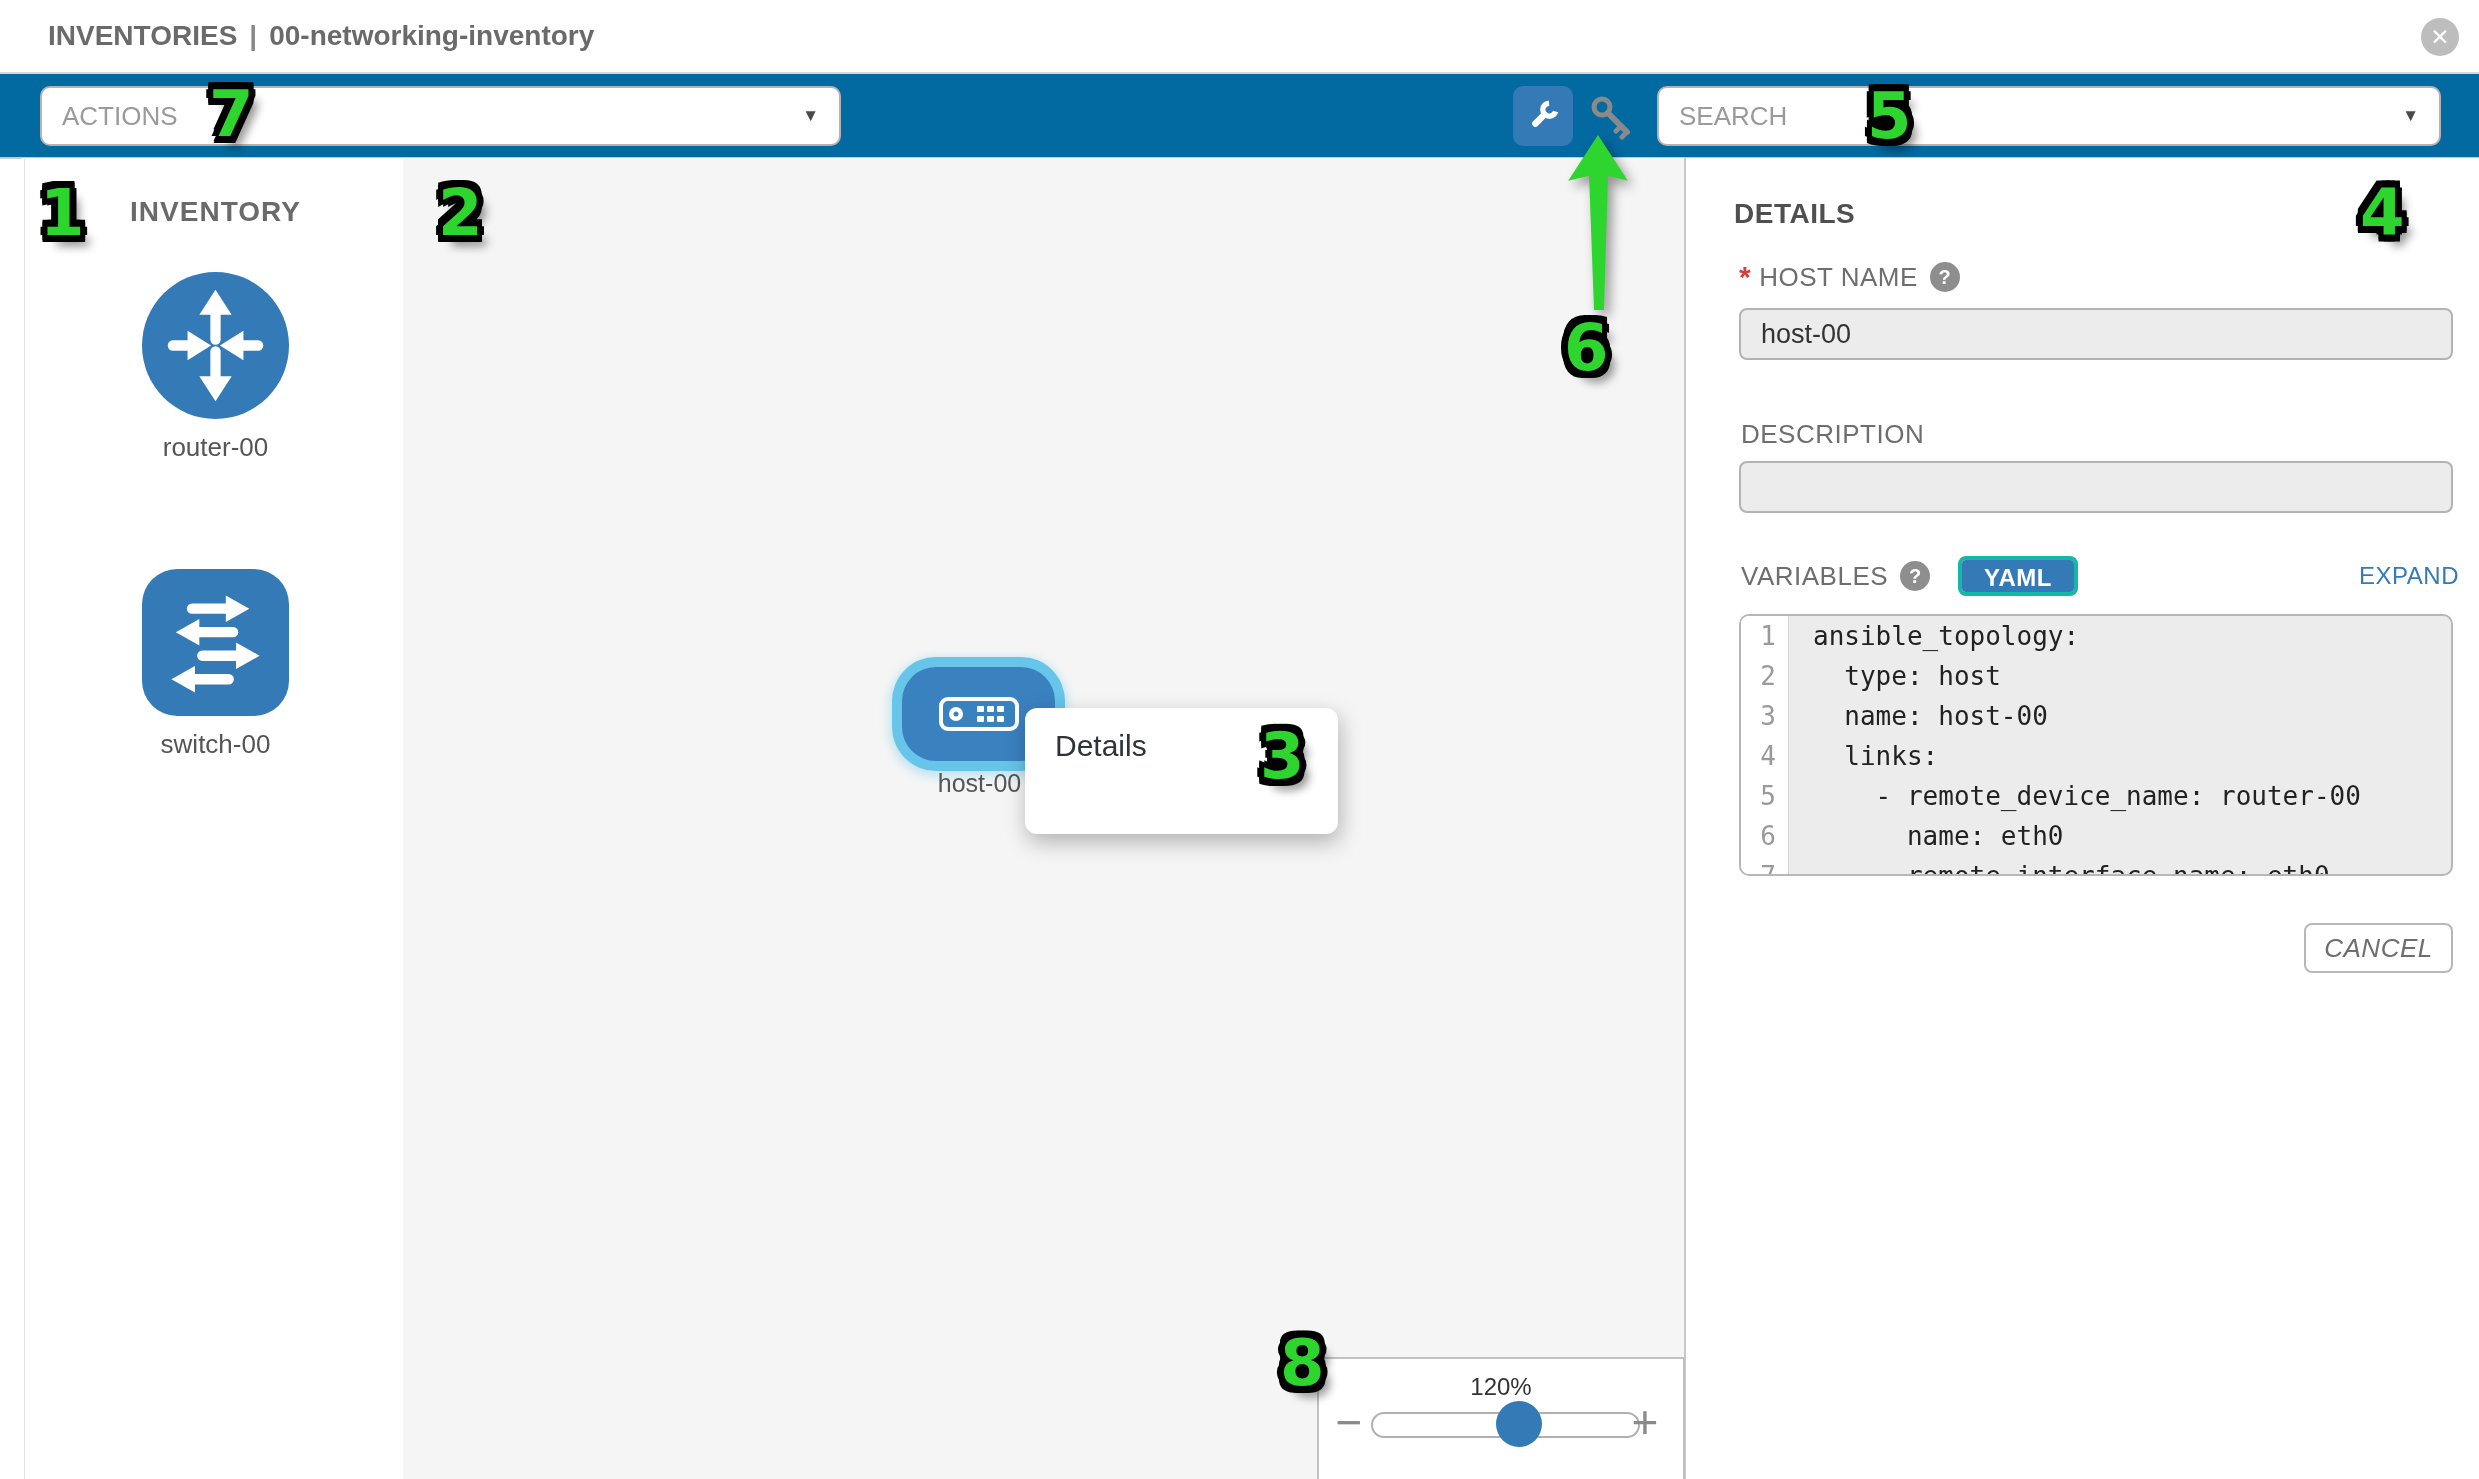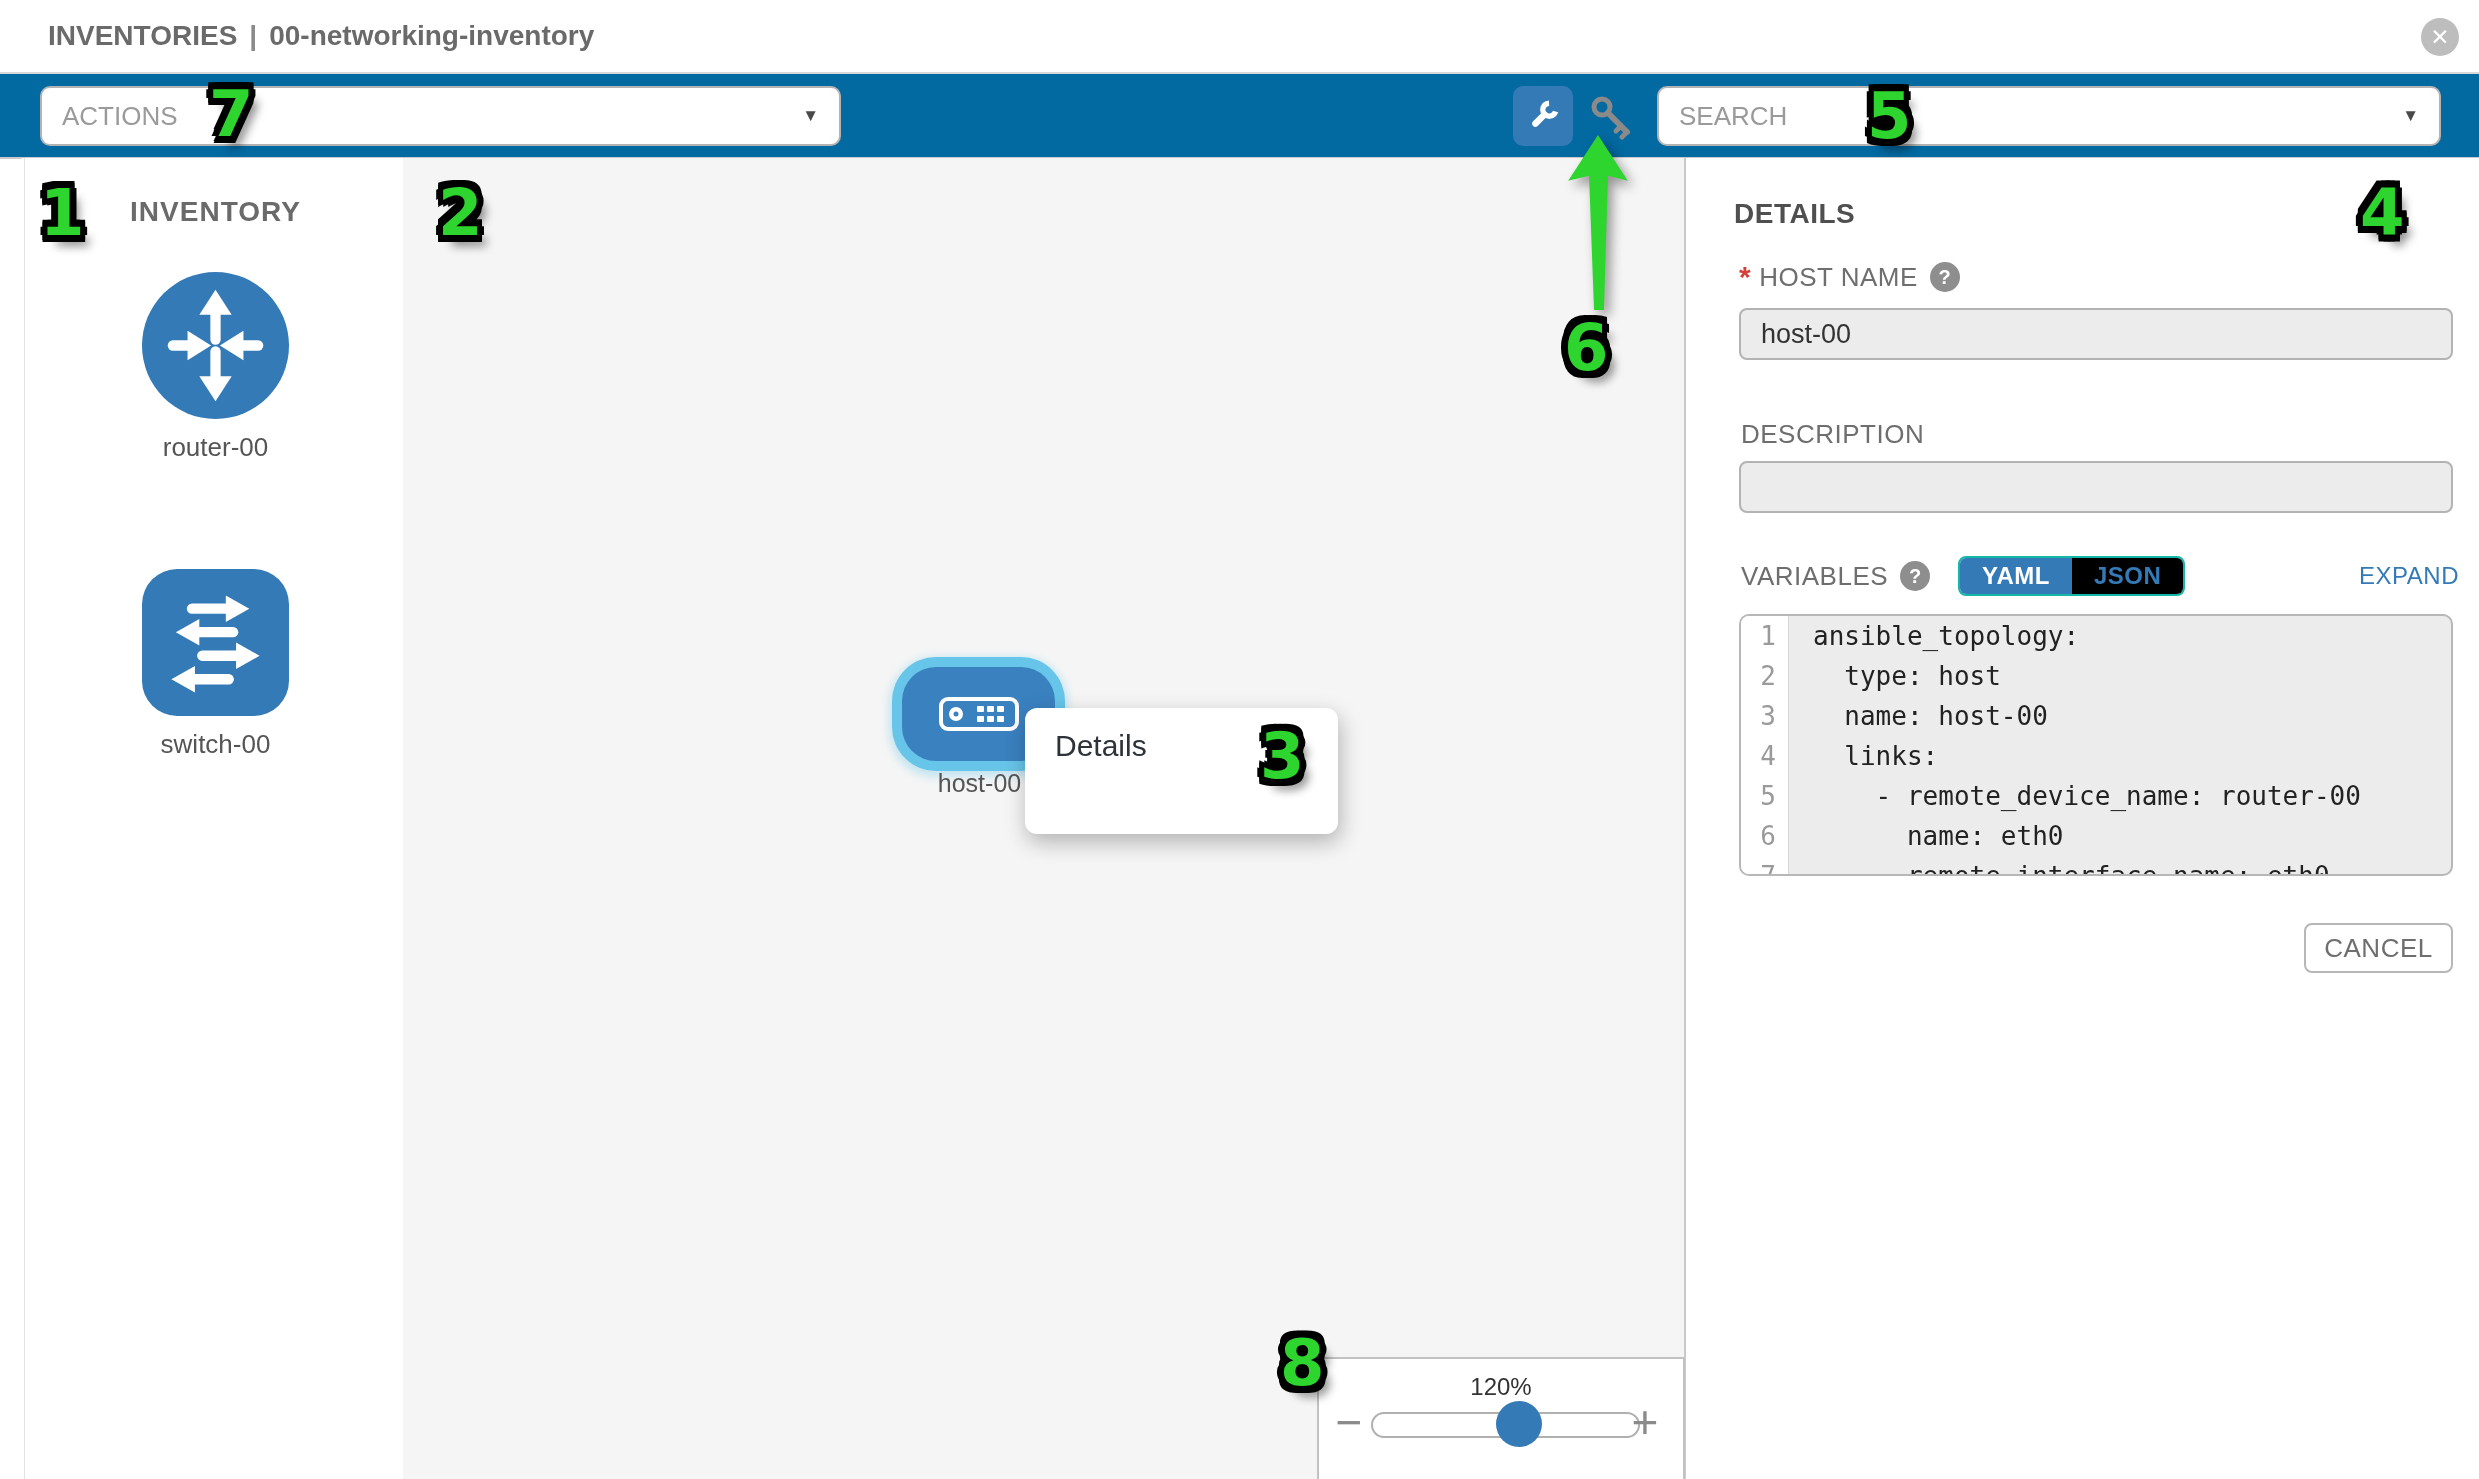--- a/index.html
+++ b/index.html
@@ -79,37 +79,37 @@
              color:#fff;font-size:20px;font-weight:bold;align-items:center;justify-content:center;
              margin-left:12px;flex:none;}
   .text-input{position:absolute;left:53px;width:714px;height:52px;background:#ececec;
               border:2px solid #b3b3b3;border-radius:8px;font-size:27px;color:#333;
               padding:0 20px;box-sizing:border-box;font-family:"Liberation Sans","DejaVu Sans",sans-serif;}
   .host-input{top:150px;}
   .desc-label{position:absolute;left:55px;top:261px;font-size:26px;color:#6e6e6e;letter-spacing:0.5px;}
   .desc-input{top:303px;}
   .vars-row{position:absolute;left:55px;top:396px;width:718px;height:44px;display:flex;align-items:center;}
   .vars-label{font-size:26px;color:#6e6e6e;letter-spacing:0.5px;}
-  .format-toggle{display:flex;margin-left:28px;border:2px solid #14b8a6;border-radius:8px;
-                 overflow:hidden;height:40px;box-sizing:border-box;}
+  .format-toggle{display:flex;margin-left:28px;border:4px solid #14b8a6;border-radius:8px;
+                 overflow:hidden;height:40px;box-sizing:border-box;flex-direction:column;}
   .fmt{padding:0 22px;line-height:36px;font-size:24px;font-weight:bold;letter-spacing:0.5px;cursor:pointer;}
   .fmt.active{background:#337ab7;color:#fff;}
   .fmt.inactive{background:#000000;color:#337ab7;}
   .expand-link{position:absolute;right:0;top:8px;font-size:24px;color:#337ab7;letter-spacing:0.5px;
                cursor:pointer;text-decoration:none;}
   .code-editor{position:absolute;left:53px;top:456px;width:714px;height:262px;background:#ececec;
                border:2px solid #b7b7b7;border-radius:10px;overflow:hidden;box-sizing:border-box;
                font-family:"DejaVu Sans Mono","Liberation Mono",monospace;}
   .code-line{display:flex;height:40px;line-height:40px;font-size:26px;}
   .ln{width:48px;flex:none;background:#fff;color:#9a9a9a;text-align:right;padding-right:12px;
       border-right:1px solid #d5d5d5;box-sizing:border-box;}
   .code{flex:1;padding-left:24px;white-space:pre;color:#222;}
   .cancel-btn{position:absolute;left:618px;top:765px;width:149px;height:50px;background:#fff;
               border:2px solid #b7b7b7;border-radius:8px;font-size:26px;color:#6e6e6e;
-              letter-spacing:0.5px;cursor:pointer;font-family:"Liberation Sans","DejaVu Sans",sans-serif;}
+              letter-spacing:0.5px;cursor:pointer;font-family:"Liberation Sans","DejaVu Sans",sans-serif;font-style:italic;}
 
   
   .ann{position:absolute;font-family:"DejaVu Sans",sans-serif;font-weight:900;font-size:64px;
        color:#2ed52e;line-height:1;z-index:50;
        text-shadow:
          -5px -5px 0 #000, 5px -5px 0 #000, -5px 5px 0 #000, 5px 5px 0 #000,
          -7px 0 0 #000, 7px 0 0 #000, 0 -7px 0 #000, 0 7px 0 #000,
          -5px 7px 0 #000, 5px 7px 0 #000, -5px -7px 0 #000, 5px -7px 0 #000,
          9px 11px 10px rgba(0,0,0,0.45);}
   .ann-1{left:40px;top:181px;}

